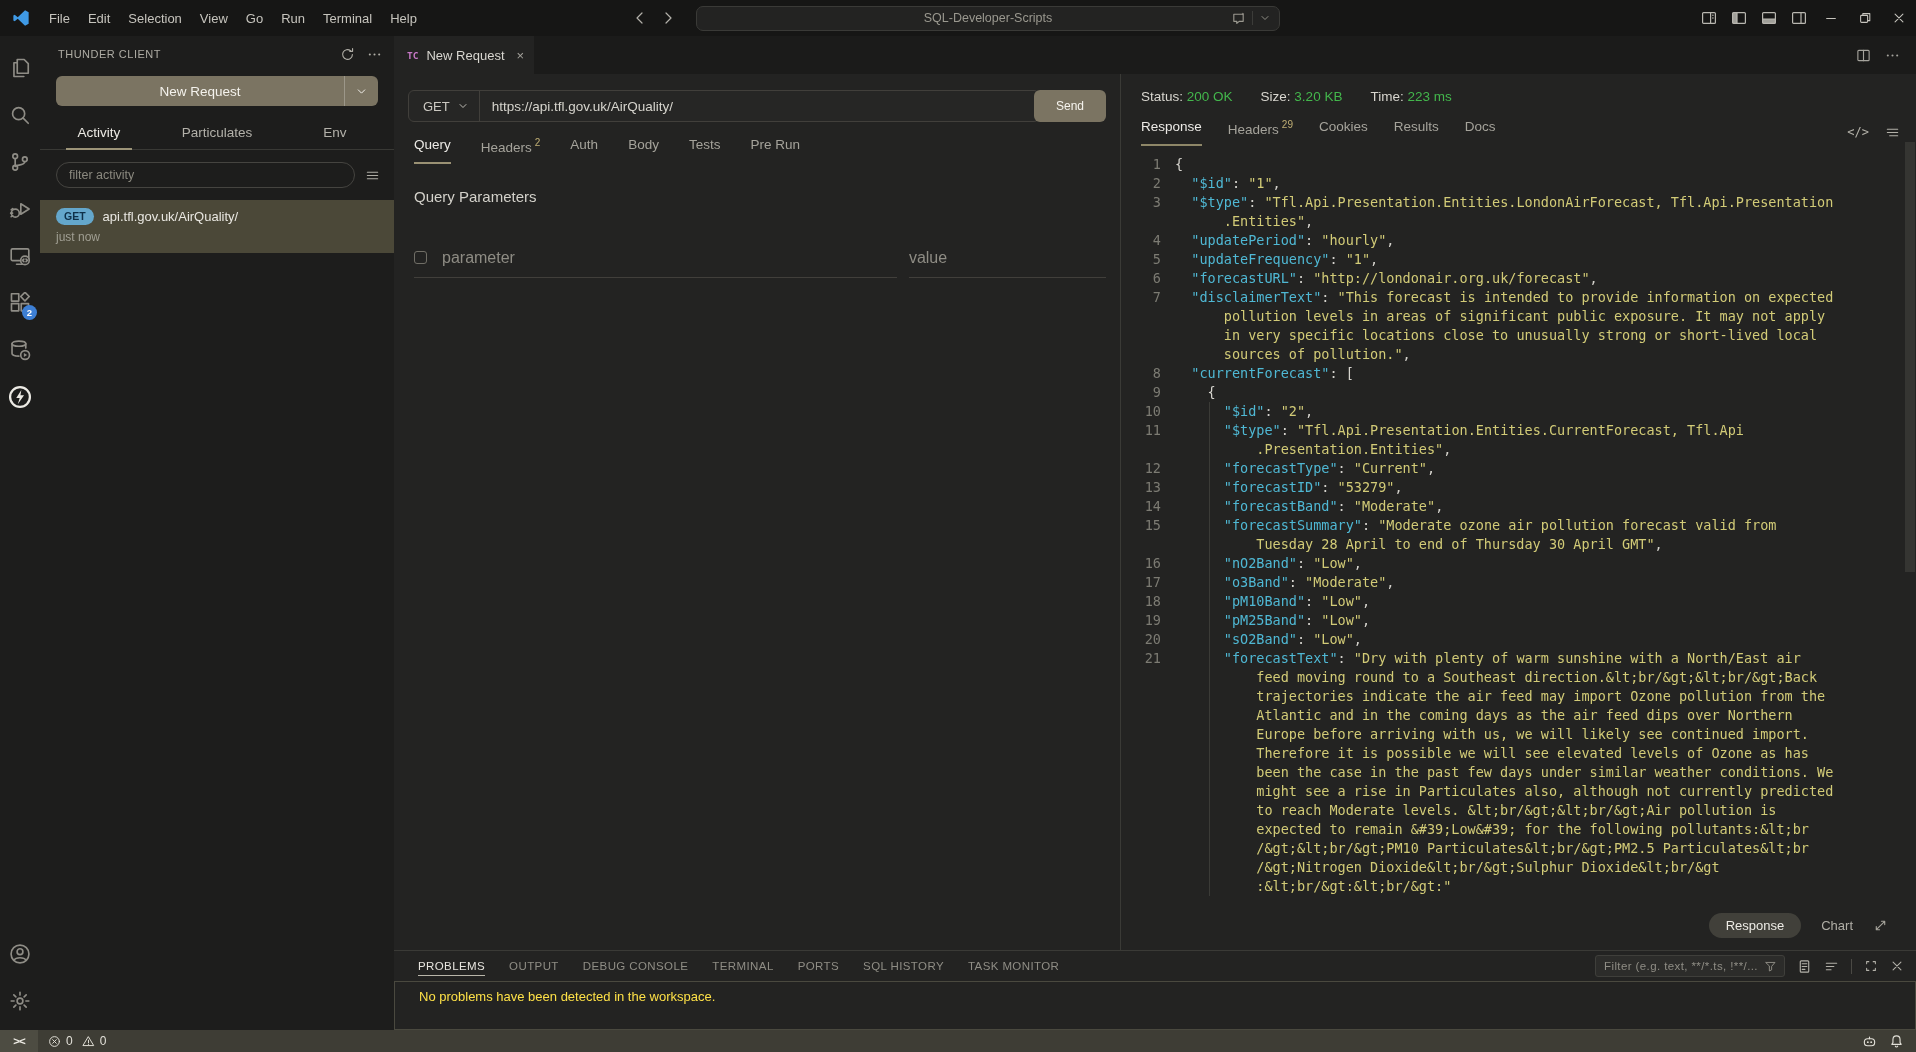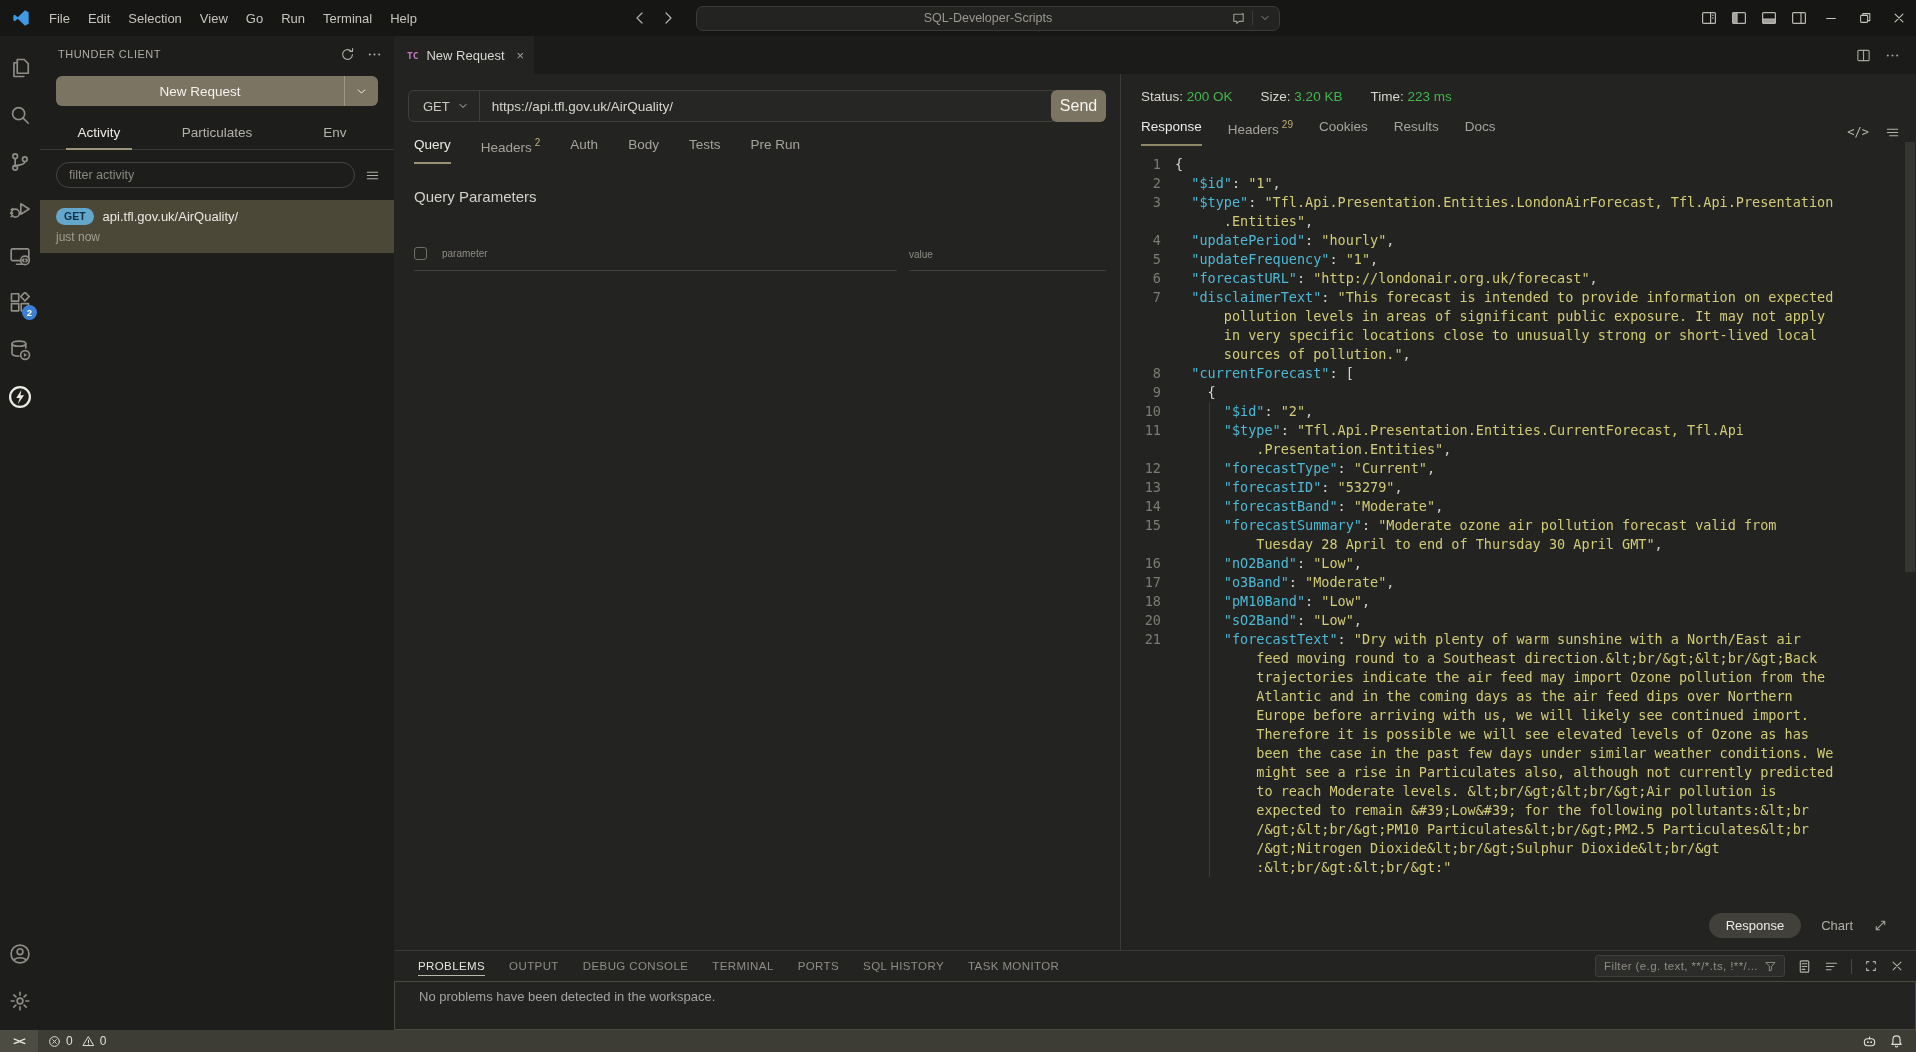--- a/index.html
+++ b/index.html
@@ -63,29 +63,29 @@
   .tabbar-right { margin-left:auto; display:flex; align-items:center; gap:14px; padding-right:16px; color:#a5a39c; }
 
   .editor { flex:1; display:flex; min-height:0; }
 
   
   .request-pane { width:727px; border-right:1px solid #3a3a36; position:relative; }
   .url-row { display:flex; align-items:center; margin:16px 14px 0 14px; height:32px; }
   .url-box { flex:1; display:flex; align-items:stretch; border:1px solid #413f3b; background:#262625; border-radius:6px; height:32px; }
   .method-box { display:flex; align-items:center; gap:7px; padding:0 10px 0 14px; color:#ccc9c2; font-size:13px; }
   .url-input { flex:1; border:none; border-left:1px solid #413f3b; background:transparent; color:#d6d4cd; font-size:13.5px; padding:0 12px; outline:none; }
-  .send-btn { width:55px; height:32px; margin-left:-6px; background:#7b7462; border:none; border-radius:6px; color:#f6f4ee; font-size:16px; position:relative; z-index:1; }
+  .send-btn { width:72px; height:32px; margin-left:-6px; background:#7b7462; border:none; border-radius:6px; color:#f6f4ee; font-size:12px; position:relative; z-index:1; }
   .req-tabs { display:flex; gap:30px; margin:15px 14px 0 20px; font-size:13.5px; color:#a5a39b; }
   .r-tab { position:relative; padding-bottom:9px; }
   .r-tab.active { color:#eceae6; }
   .r-tab.active::after { content:""; position:absolute; left:0; right:0; bottom:0; height:2px; background:#9a9174; }
   .r-tab sup { font-size:10px; color:#bfae74; margin-left:3px; }
   .qp-title { margin:24px 0 0 20px; font-size:15px; color:#d3d1ca; }
   .qp-head { display:flex; align-items:flex-end; gap:12px; margin:24px 14px 0 20px; }
-  .qp-col { border-bottom:1px solid #413f3b; padding-bottom:10px; color:#8e8c84; font-size:10px; }
+  .qp-col { border-bottom:1px solid #413f3b; padding-bottom:10px; color:#8e8c84; font-size:16px; }
   .qp-col1 { flex:2.45; display:flex; align-items:center; gap:15px; }
   .qp-col2 { flex:1;margin-top:20px; }
   .qp-check { width:13px; height:13px; border:1px solid #706e66; border-radius:3px; background:transparent; }
 
   
   .response-pane { flex:1; display:flex; flex-direction:column; position:relative; min-width:0; }
   .resp-status { display:flex; gap:28px; margin:15px 0 0 20px; font-size:13.5px; color:#d8d6cf; }
   .green { color:#43b64c; }
   .resp-tabs { display:flex; align-items:center; gap:26px; margin:15px 16px 0 20px; font-size:13.5px; color:#a5a39b; }
   .resp-tabs .r-tab.active::after { background:#8e8768; }
@@ -109,21 +109,21 @@
   .bottom-panel { height:80px; border-top:1px solid #3a3a36; display:flex; flex-direction:column; }
   .bp-tabs { height:30px; display:flex; align-items:center; gap:22px; padding:0 12px 0 24px; font-size:11.5px; letter-spacing:.4px; color:#8f8d85; }
   .bp-tab { position:relative; padding:8px 0; }
   .bp-tab.active { color:#e6e4de; }
   .bp-tab.active::after { content:""; position:absolute; left:0; right:0; bottom:4px; height:1.5px; background:#b9b6aa; }
   .bp-right { margin-left:auto; display:flex; align-items:center; gap:12px; color:#b3b1a9; }
   .bp-filter { width:190px; height:22px; background:#2c2c2a; border:1px solid #3f3f3b; border-radius:3px; display:flex; align-items:center; padding:0 7px 0 8px; color:#8f8d85; font-size:11.5px; gap:6px; }
   .bp-filter-ph { flex:1; overflow:hidden; white-space:nowrap; }
   .bp-div { width:1px; height:15px; background:#4a4944; }
   .bp-content { flex:1; border:1px solid #4a493f; }
-  .bp-msg { padding:7px 0 0 24px; color:#a3a3a3; font-size:13px; }
+  .bp-msg { padding:7px 0 0 24px; color:#fde047; font-size:13px; }
 
   
   .statusbar { height:22px; background:#3e3d35; display:flex; align-items:center; color:#e2e0d8; font-size:12px; }
   .sb-remote { width:38px; height:100%; background:#4d4c42; display:flex; align-items:center; justify-content:center; font-weight:bold; font-size:11.5px; letter-spacing:-1px; color:#efede6; }
   .sb-problems { display:flex; align-items:center; gap:5px; margin-left:10px; }
   .sb-problems .num { margin-right:4px; }
   .sb-right { margin-left:auto; display:flex; align-items:center; gap:12px; padding-right:12px; color:#e2e0d8; }
 </style>
 </head>
 <body>
@@ -517,20 +517,24 @@
               <span class="ln">16</span>
               <span class="ct"><span class="tk-p">      </span><span class="tk-k">"nO2Band"</span><span class="tk-p">: </span><span class="tk-s">"Low"</span><span class="tk-p">,</span></span>
             </div>
             <div class="crow guided">
               <span class="ln">17</span>
               <span class="ct"><span class="tk-p">      </span><span class="tk-k">"o3Band"</span><span class="tk-p">: </span><span class="tk-s">"Moderate"</span><span class="tk-p">,</span></span>
             </div>
             <div class="crow guided">
               <span class="ln">18</span>
               <span class="ct"><span class="tk-p">      </span><span class="tk-k">"pM10Band"</span><span class="tk-p">: </span><span class="tk-s">"Low"</span><span class="tk-p">,</span></span>
+            </div>
+            <div class="crow guided">
+              <span class="ln">19</span>
+              <span class="ct"><span class="tk-p">      </span><span class="tk-k">"pM25Band"</span><span class="tk-p">: </span><span class="tk-s">"Low"</span><span class="tk-p">,</span></span>
             </div>
             <div class="crow guided">
               <span class="ln">20</span>
               <span class="ct"><span class="tk-p">      </span><span class="tk-k">"sO2Band"</span><span class="tk-p">: </span><span class="tk-s">"Low"</span><span class="tk-p">,</span></span>
             </div>
             <div class="crow guided">
               <span class="ln">21</span>
               <span class="ct"><span class="tk-p">      </span><span class="tk-k">"forecastText"</span><span class="tk-p">: </span><span class="tk-s">"Dry with plenty of warm sunshine with a North/East air</span></span>
             </div>
             <div class="crow guided">

